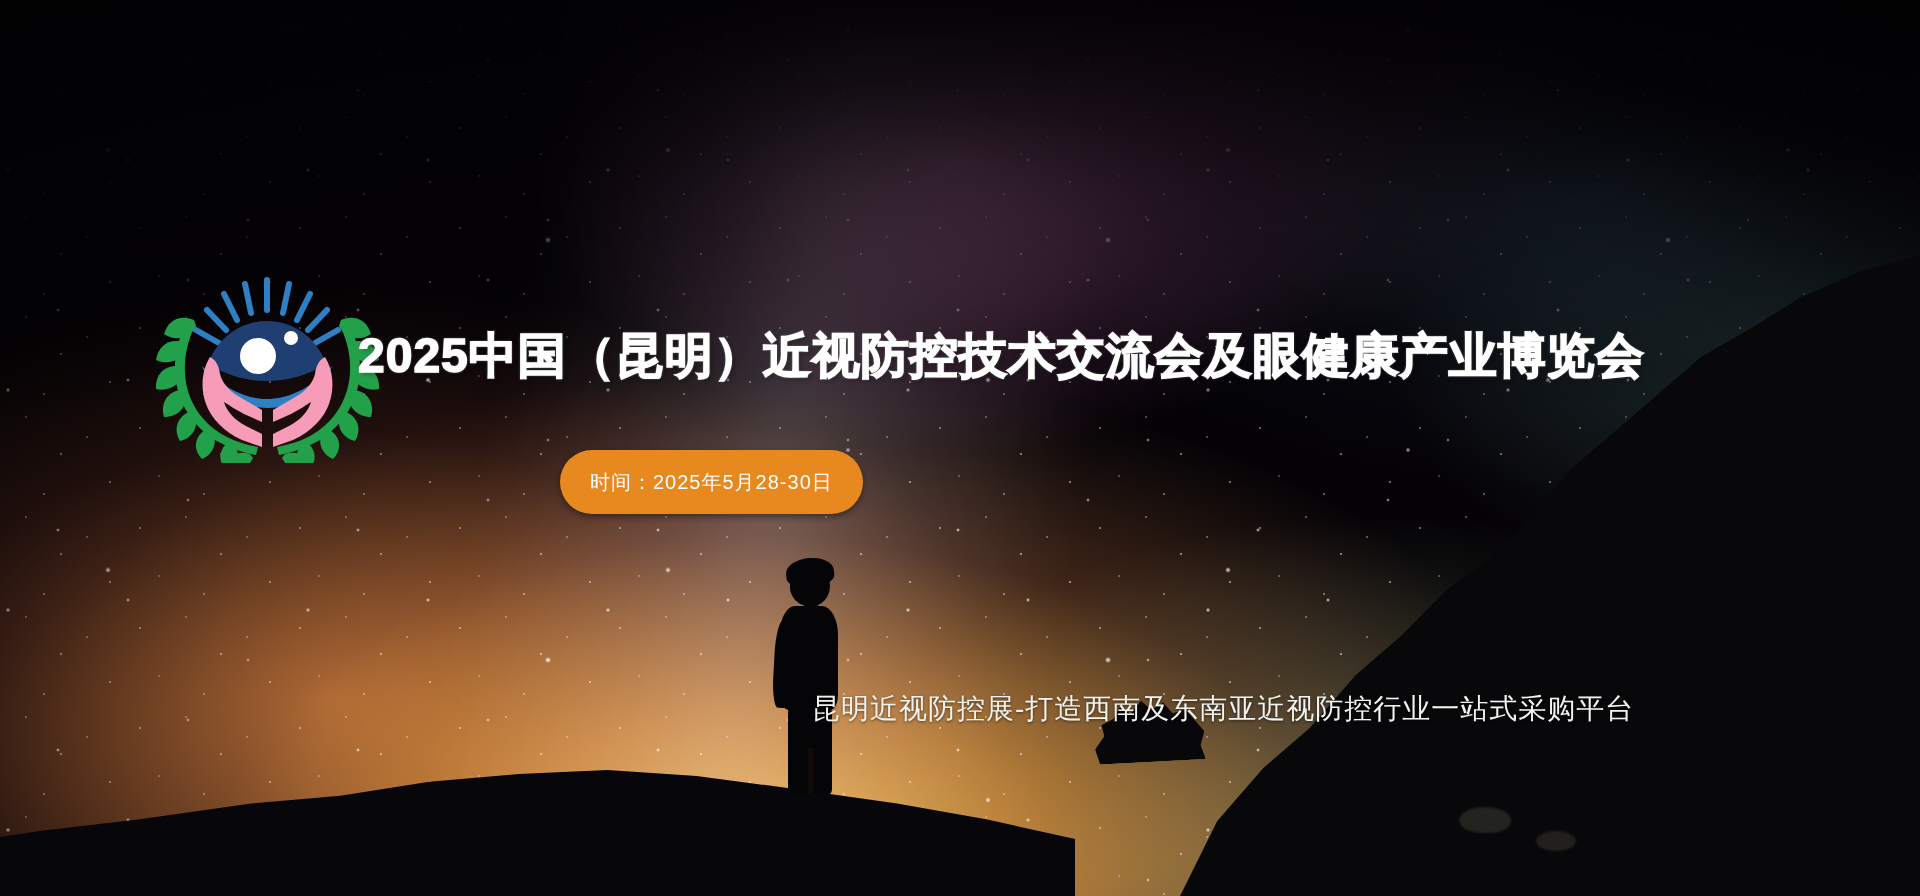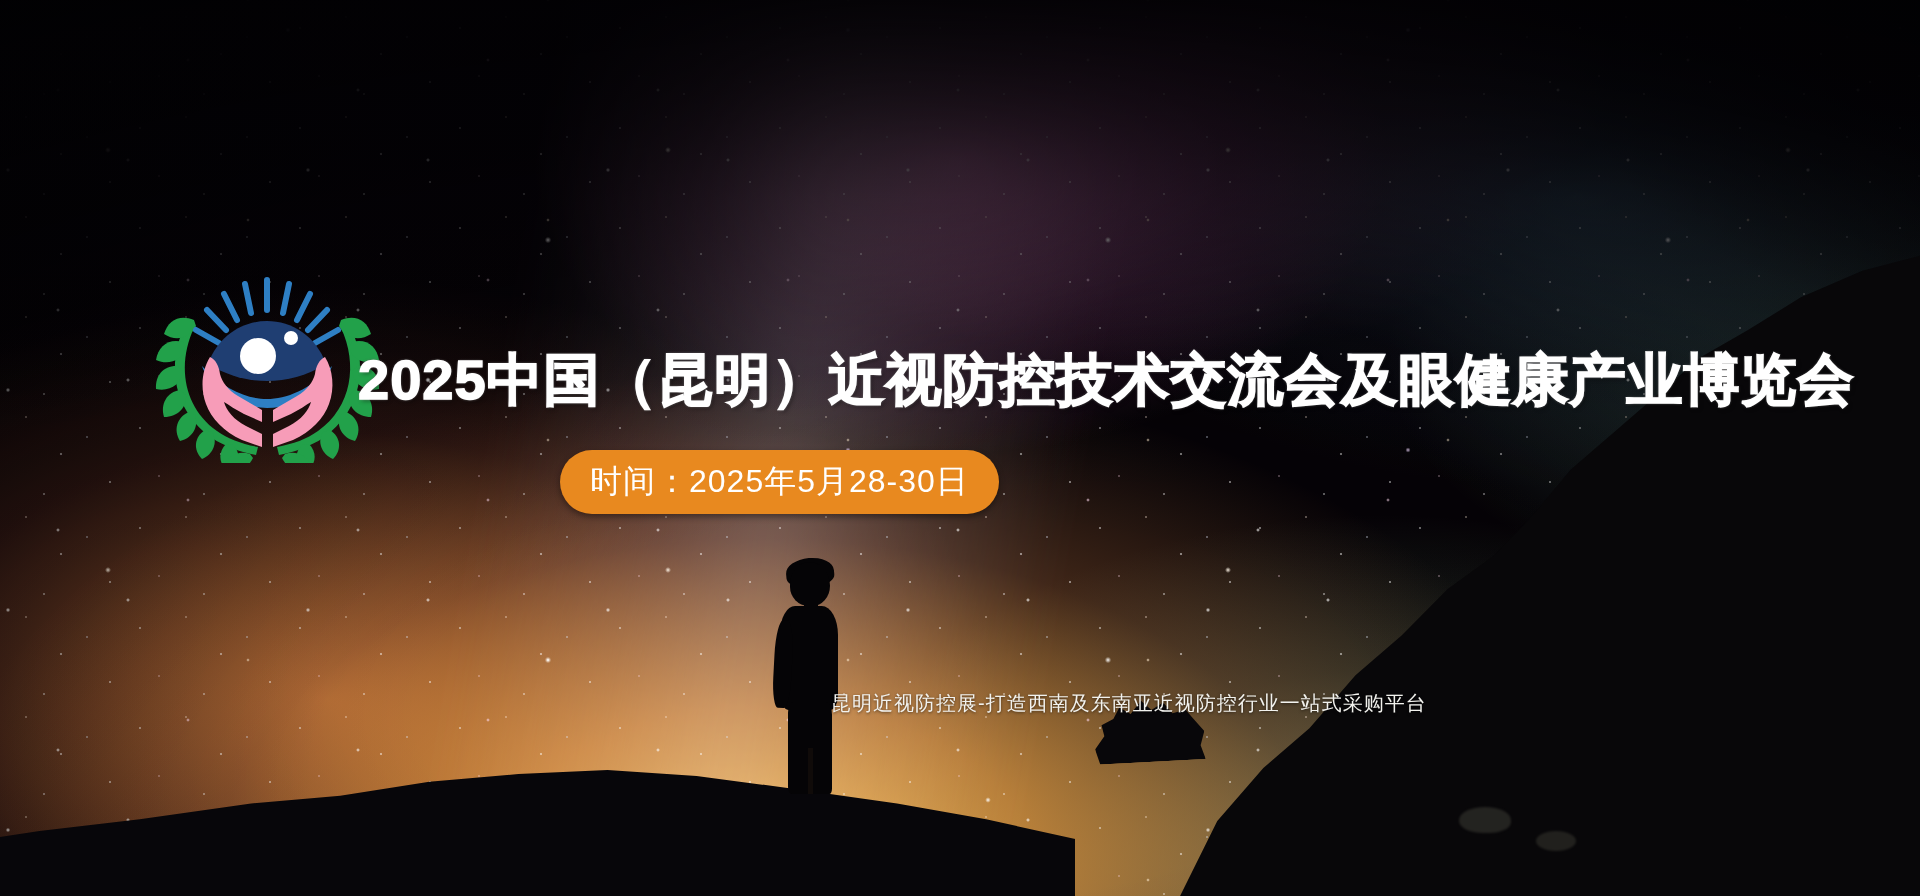--- a/index.html
+++ b/index.html
@@ -140,59 +140,59 @@
   .p-legs{position:absolute;left:28px;top:140px;width:44px;height:92px;background:#050406;border-radius:12% 14% 6% 8%;}
   .p-legsplit{position:absolute;left:48px;top:186px;width:5px;height:46px;background:#1a120c;opacity:.55;}
 
   
   .logo{position:absolute;left:150px;top:258px;width:235px;height:205px;}
   .logo svg{display:block;width:100%;height:100%;}
 
   
   .title{
     position:absolute;
-    left:358px;top:352px;
+    left:358px;top:332px;
     width:1160px;
     color:#ffffff;
-    font-size:56px;
+    font-size:48px;
     font-weight:bold;
     letter-spacing:1px;
     line-height:1;
     white-space:nowrap;
     text-shadow:
       0 0 3px rgba(255,255,255,0.55),
       2px 2px 4px rgba(0,0,0,0.45),
       -1px -1px 2px rgba(0,0,0,0.30);
     text-align: center;
     -webkit-text-stroke:1.5px #ffffff;
   }
 
   
   .pills{position:absolute;left:560px;top:450px;display:flex;gap:18px;align-items:center;}
   .pill{
     height:64px;
     border-radius:34px;
     background:#E8891F;
     color:#ffffff;
-    font-size:32px;
+    font-size:20px;
     display:flex;
     align-items:center;
     justify-content:center;
     padding:0 30px;
     white-space:nowrap;
     box-shadow:0 3px 6px rgba(0,0,0,0.40);
     letter-spacing:1px;
   }
 
   
   .tagline{
     position:absolute;
-    left:831px;top:690px;
+    left:812px;top:690px;
     color:#f2f2ee;
-    font-size:20px;
+    font-size:28px;
     letter-spacing:1px;
     white-space:nowrap;
     text-shadow:0 1px 3px rgba(0,0,0,0.55);
   }
 </style>
 </head>
 <body>
 
 <div class="stage">
 

